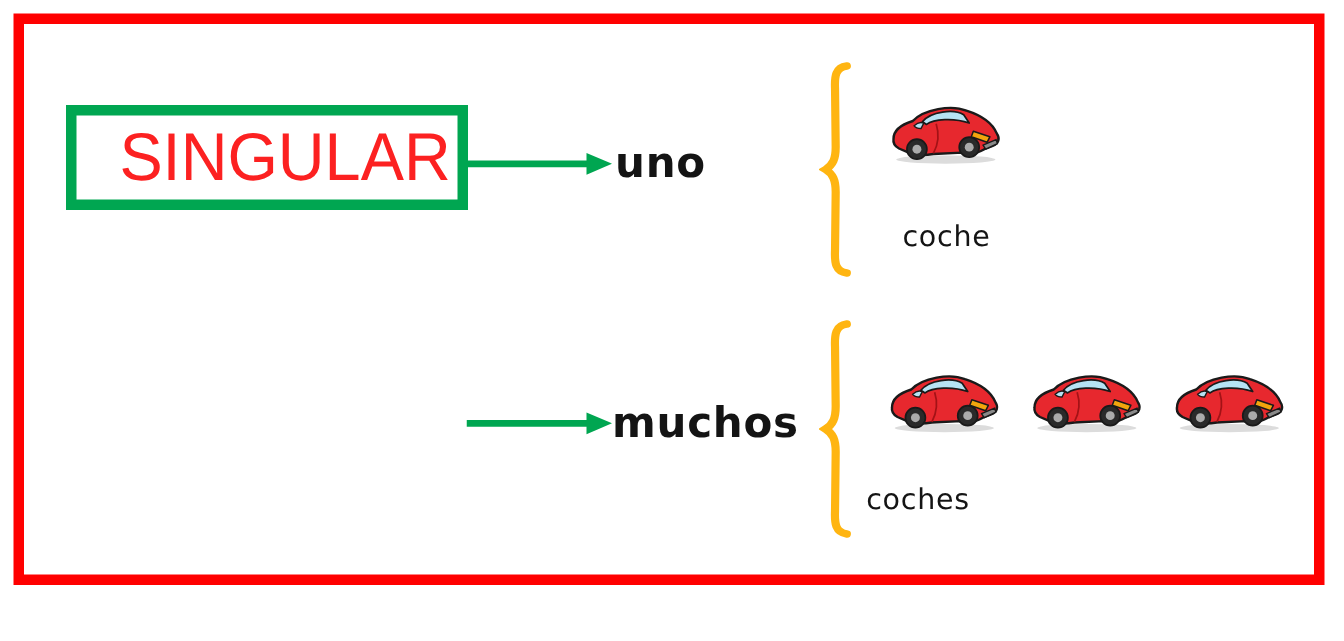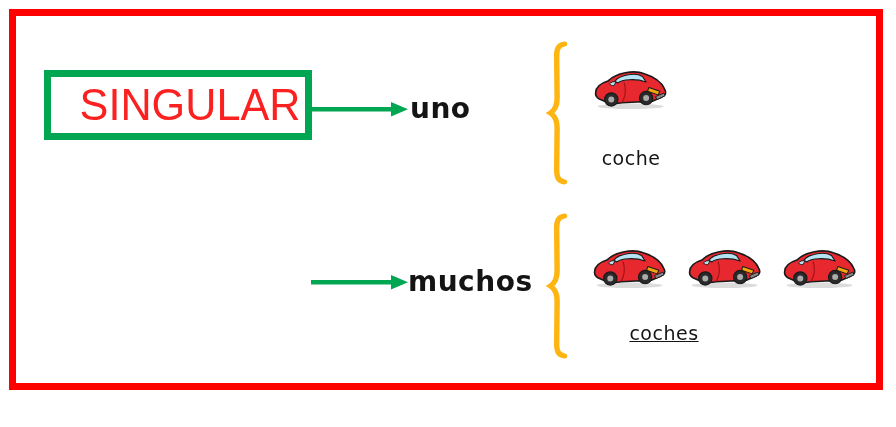--- a/index.html
+++ b/index.html
@@ -52,21 +52,21 @@
   .car-group.r1{left:592px;top:64px;}
   .car-group.r2{left:591px;top:243px;}
   .car{width:78px;height:48px;display:block;}
   .item-label{
     position:absolute;width:78px;
     text-align:center;
     font-size:19px;color:var(--c-text,#141414);
     letter-spacing:0.5px;
   }
   .item-label.r1{left:592px;top:147px;}
-  .item-label.r2{left:625px;top:322px;text-decoration:underline;}
+  .item-label.r2{left:573px;top:322px;}
   .defs-holder{position:absolute;width:0;height:0;overflow:hidden;}
 </style>
 </head>
 <body>
 
 <div class="stage">
 
   <svg class="defs-holder" aria-hidden="true">
     <defs>
       <g id="car-symbol">

